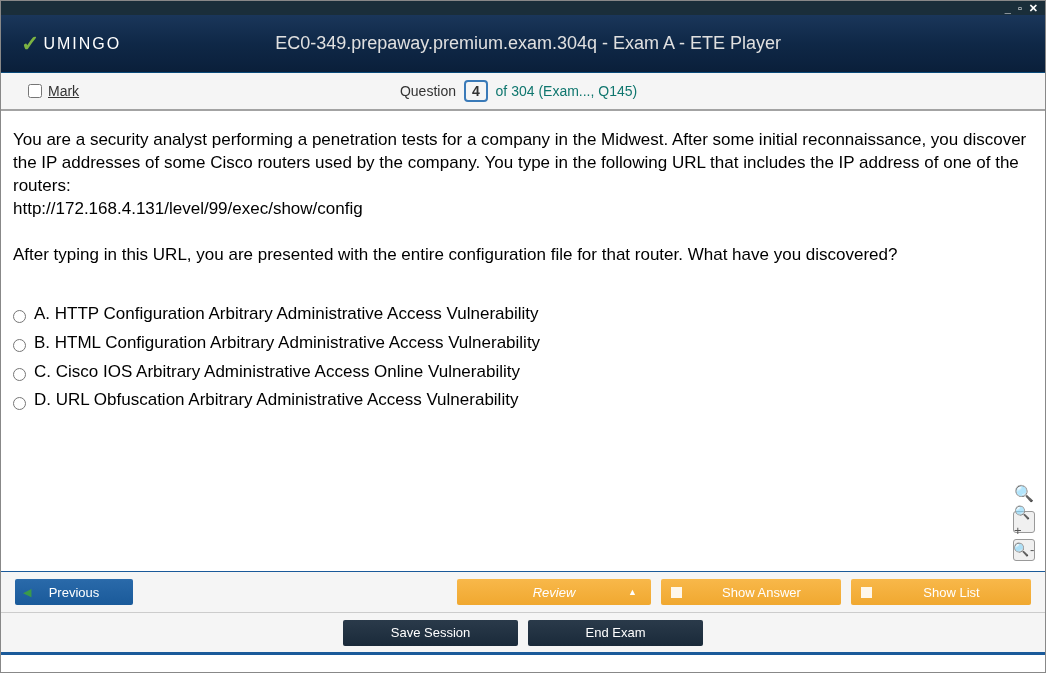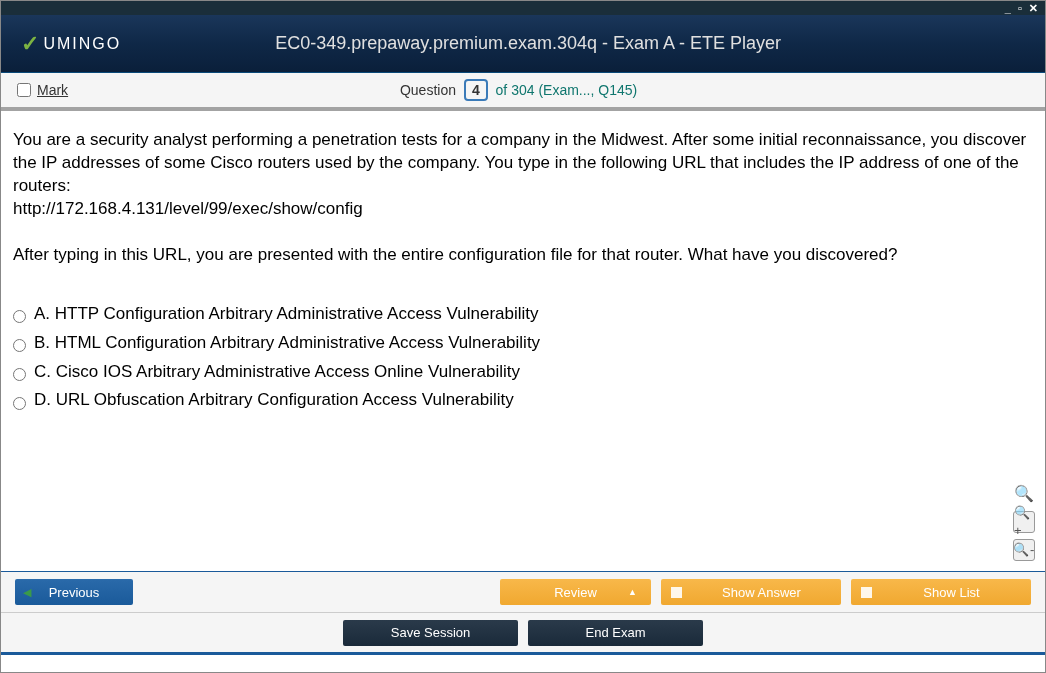--- a/index.html
+++ b/index.html
@@ -3,21 +3,21 @@
 <meta charset="utf-8">
 <style>
 * { box-sizing: border-box; margin: 0; padding: 0; }
 body { font-family: Arial, sans-serif; background: #fff; width: 1046px; height: 673px; overflow: hidden; border: 1px solid #888; }
 .title-bar { background: #1a2e3a; height: 14px; display: flex; justify-content: flex-end; align-items: center; padding-right: 6px; gap: 6px; color: #fff; font-size: 11px; }
 .title-bar span { cursor: pointer; font-weight: bold; letter-spacing: 1px; }
 .header { background: linear-gradient(to bottom, #1a365a 0%, #0f2847 50%, #0a1f3a 100%); height: 58px; display: flex; align-items: center; padding: 0 20px; color: #fff; border-bottom: 1px solid #0a4a7a; }
 .logo { display: flex; align-items: center; font-size: 16px; letter-spacing: 2px; font-weight: 300; }
 .logo-check { color: #7cb342; font-size: 22px; font-weight: bold; margin-right: 2px; }
 .header-title { flex: 1; text-align: center; font-size: 18px; color: #e0e0e0; }
-.info-bar { background: #f5f5f5; height: 38px; display: flex; align-items: center; padding: 0 16px; border-bottom: 4px solid #a3a3a3; color: #333; font-size: 14px; }
+.info-bar { background: #f5f5f5; height: 38px; display: flex; align-items: center; padding: 0 27px; border-bottom: 2px solid #a3a3a3; color: #333; font-size: 14px; }
 .mark-wrap { display: flex; align-items: center; gap: 6px; }
 .mark-wrap input { width: 14px; height: 14px; }
 .mark-wrap label { text-decoration: underline; cursor: pointer; }
 .q-info { flex: 1; text-align: center; }
 .q-info .word { font-weight: normal; }
 .q-num { display: inline-block; border: 2px solid #3a7ab8; border-radius: 4px; padding: 1px 6px; font-weight: bold; margin: 0 4px; }
 .q-info .rest { color: #0f766e; }
 .content { padding: 18px 12px 10px 12px; height: 460px; overflow: auto; font-size: 17px; line-height: 1.35; color: #000; position: relative; }
 .q-text { margin-bottom: 36px; }
 .options { margin-top: 8px; }
@@ -27,21 +27,21 @@
 .zoom-btn { width: 22px; height: 22px; border: 1px solid #999; border-radius: 3px; background: #f0f0f0; display: flex; align-items: center; justify-content: center; font-size: 13px; cursor: pointer; color: #555; }
 .search-ico { font-size: 16px; color: #bbb; }
 .toolbar { background: #f5f5f5; border-top: 1px solid #1a5a9a; border-bottom: 1px solid #ccc; height: 42px; display: flex; align-items: center; padding: 0 14px; gap: 10px; }
 .btn { height: 26px; border-radius: 2px; display: flex; align-items: center; justify-content: center; font-size: 13px; cursor: pointer; border: none; color: #fff; }
 .btn-nav { background: linear-gradient(to bottom, #2a6aaa, #1a5a9a); width: 118px; position: relative; }
 .btn-nav .chev { position: absolute; font-size: 11px; color: #3a9a4a; }
 .btn-nav .chev.left { left: 8px; }
 .btn-nav .chev.right { right: 8px; }
 .spacer { flex: 1; }
 .btn-orange { background: linear-gradient(to bottom, #f8b84a, #f0a830); color: #fff; }
-.btn-review { width: 151px; position: relative; }
+.btn-review { width: 194px; position: relative; font-style: italic; }
 .btn-review .tri { position: absolute; right: 14px; font-size: 9px; }
 .btn-show { width: 180px; display: flex; align-items: center; gap: 10px; padding-left: 10px; justify-content: flex-start; }
 .btn-show .cb { width: 11px; height: 11px; background: #fff; opacity: 0.9; }
 .btn-show span { flex: 1; text-align: center; padding-right: 10px; }
 .bottom-bar { background: #f5f5f5; height: 42px; display: flex; align-items: center; justify-content: center; padding: 0 14px; gap: 10px; border-bottom: 3px solid #1a5a9a; }
 .btn-dark { background: linear-gradient(to bottom, #2a3a4a, #1a2a3a); width: 175px; }
 </style>
 </head>
 <body>
 
@@ -88,21 +88,21 @@
     <div class="option">
       <input type="radio" name="ans" style="">
       <div><span>B.</span> <span>HTML Configuration Arbitrary Administrative Access Vulnerability</span></div>
     </div>
     <div class="option">
       <input type="radio" name="ans" style="">
       <div><span>C.</span> <span>Cisco IOS Arbitrary Administrative Access Online Vulnerability</span></div>
     </div>
     <div class="option">
       <input type="radio" name="ans" style="">
-      <div><span>D.</span> <span>URL Obfuscation Arbitrary Configuration Access Vulnerability</span></div>
+      <div><span>D.</span> <span>URL Obfuscation Arbitrary Administrative Access Vulnerability</span></div>
     </div>
   </div>
   <div class="zoom-tools">
     <div class="search-ico">🔍</div>
     <div class="zoom-btn">🔍+</div>
     <div class="zoom-btn">🔍-</div>
   </div>
 </div>
 
 <div class="toolbar">

